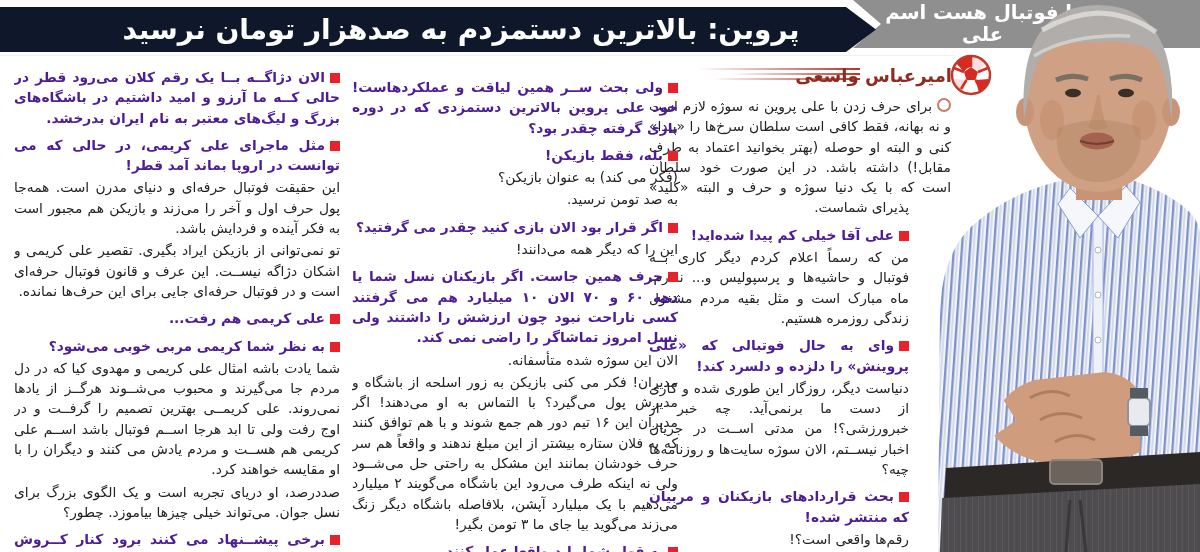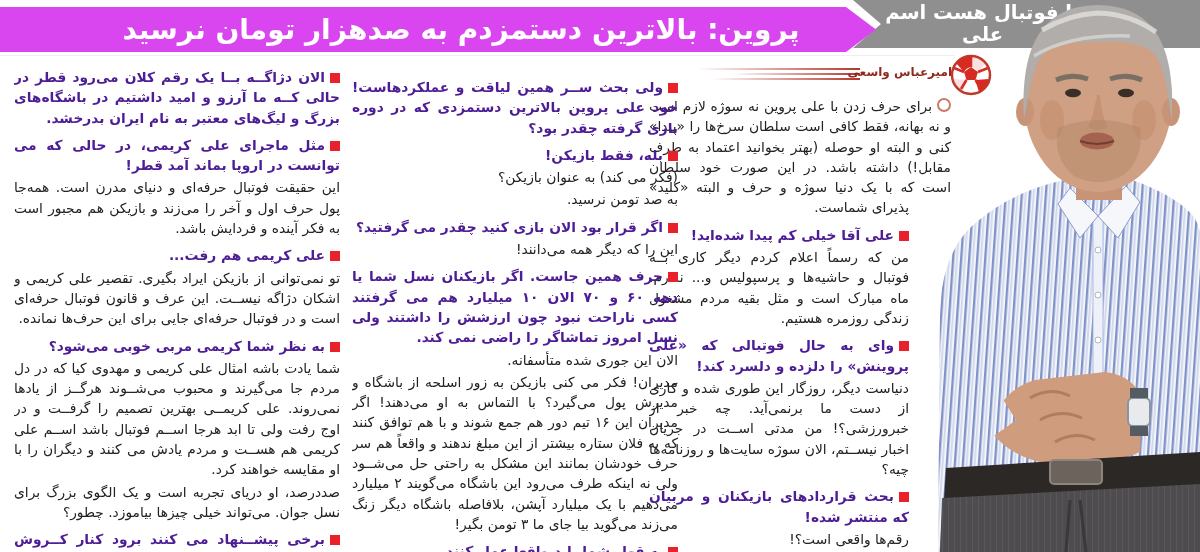--- a/index.html
+++ b/index.html
@@ -10,36 +10,36 @@
   
   .kicker{
     position:absolute;left:853px;top:0;width:347px;height:48px;background:#8f8f8f;z-index:1;
     clip-path:polygon(0 0,100% 0,100% 100%,0 100%,28px 50%);
   }
   .kicker-text{
     position:absolute;left:12px;top:2px;width:235px;text-align:center;
     color:#fff;font-weight:bold;font-size:19.5px;line-height:22px;
   }
   .headline-band{
-    position:absolute;left:0;top:7px;width:876px;height:45px;background:#d946ef;z-index:3;
+    position:absolute;left:0;top:7px;width:876px;height:45px;background:#0f172a;z-index:3;
     clip-path:polygon(0 0,846px 0,100% 50%,846px 100%,0 100%);
   }
   .headline-band h1{
     margin:0;color:#fff;font-size:28px;line-height:45px;font-weight:bold;
     text-align:center;padding-left:46px;white-space:nowrap;
   }
   .header-rule{position:absolute;left:0;top:55px;width:955px;height:1px;background:#efefef;}
   
   .byline{position:absolute;left:688px;top:54px;width:322px;height:42px;z-index:4;}
   .speed{position:absolute;height:2px;background:linear-gradient(to left,#b5352a,rgba(255,255,255,0));}
   .s1{right:150px;top:14px;width:162px;}
   .s2{right:150px;top:19px;width:128px;}
   .s3{right:150px;top:24px;width:148px;}
   .author{
-    position:absolute;right:58px;top:11px;color:#8f2b1f;font-weight:bold;font-size:12px;
+    position:absolute;right:58px;top:11px;color:#8f2b1f;font-weight:bold;font-size:18px;
     white-space:nowrap;
   }
   .ball{position:absolute;right:18px;top:0;width:42px;height:42px;}
   
   .col{
     position:absolute;overflow:hidden;z-index:4;
     font-size:13.8px;line-height:20.3px;color:#222;text-align:justify;
   }
   .col-right{left:649px;top:96px;width:318px;height:452px;}
   .col-mid  {left:352px;top:70px;width:326px;height:488px;}
@@ -177,33 +177,33 @@
 
   <section class="col col-mid">
     <div>
         <p class="item q"><span class="sq"></span>ولی بحث ســر همین لیاقت و عملکردهاست! خود علی پروین بالاترین دستمزدی که در دوره بازی گرفته چقدر بود؟</p>
         <p class="item q"><span class="sq"></span>بله، فقط بازیکن!</p>
         <p class="item a">(فکر می کند) به عنوان بازیکن؟</p>
         <p class="item a">به صد تومن نرسید.</p>
         <p class="item q"><span class="sq"></span>اگر قرار بود الان بازی کنید چقدر می گرفتید؟</p>
         <p class="item a">این را که دیگر همه می‌دانند!</p>
         <p class="item q"><span class="sq"></span>حرف همین جاست. اگر بازیکنان نسل شما یا دهه ۶۰ و ۷۰ الان ۱۰ میلیارد هم می گرفتند کسی ناراحت نبود چون ارزشش را داشتند ولی نسل امروز تماشاگر را راضی نمی کند.</p>
-        <p class="item a">الان این جوری شده متأسفانه.</p>
+        <p class="item a">الان این سوژه شده متأسفانه.</p>
         <p class="item a">مدیران! فکر می کنی بازیکن به زور اسلحه از باشگاه و مدیرش پول می‌گیرد؟ با التماس به او می‌دهند! اگر مدیران این ۱۶ تیم دور هم جمع شوند و با هم توافق کنند که به فلان ستاره بیشتر از این مبلغ ندهند و واقعاً هم سر حرف خودشان بمانند این مشکل به راحتی حل می‌شــود ولی نه اینکه طرف می‌رود این باشگاه می‌گویند ۲ میلیارد می‌دهیم با یک میلیارد آپشن، بلافاصله باشگاه دیگر زنگ می‌زند می‌گوید بیا جای ما ۳ تومن بگیر!</p>
         <p class="item q"><span class="sq"></span>به قول شما باید واقعا عمل کنند.</p>
       </div>
   </section>
 
   <section class="col col-left">
     <div>
         <p class="item q"><span class="sq"></span>الان دژاگــه بــا یک رقم کلان می‌رود قطر در حالی کــه ما آرزو و امید داشتیم در باشگاه‌های بزرگ و لیگ‌های معتبر به نام ایران بدرخشد.</p>
         <p class="item q"><span class="sq"></span>مثل ماجرای علی کریمی، در حالی که می توانست در اروپا بماند آمد قطر!</p>
         <p class="item a">این حقیقت فوتبال حرفه‌ای و دنیای مدرن است. همه‌جا پول حرف اول و آخر را می‌زند و بازیکن هم مجبور است به فکر آینده و فردایش باشد.</p>
+        <p class="item a">تو نمی‌توانی از بازیکن ایراد بگیری. تقصیر علی کریمی و اشکان دژاگه نیســت. این عرف و قانون فوتبال حرفه‌ای است و در فوتبال حرفه‌ای جایی برای این حرف‌ها نمانده.</p>
         <p class="item q"><span class="sq"></span>علی کریمی هم رفت...</p>
-        <p class="item a">تو نمی‌توانی از بازیکن ایراد بگیری. تقصیر علی کریمی و اشکان دژاگه نیســت. این عرف و قانون فوتبال حرفه‌ای است و در فوتبال حرفه‌ای جایی برای این حرف‌ها نمانده.</p>
         <p class="item q"><span class="sq"></span>به نظر شما کریمی مربی خوبی می‌شود؟</p>
         <p class="item a">شما یادت باشه امثال علی کریمی و مهدوی کیا که در دل مردم جا می‌گیرند و محبوب می‌شــوند هرگــز از یادها نمی‌روند. علی کریمــی بهترین تصمیم را گرفــت و در اوج رفت ولی تا ابد هرجا اســم فوتبال باشد اســم علی کریمی هم هســت و مردم یادش می کنند و دیگران را با او مقایسه خواهند کرد.</p>
         <p class="item a">صددرصد، او دریای تجربه است و یک الگوی بزرگ برای نسل جوان. می‌تواند خیلی چیزها بیاموزد. چطور؟</p>
         <p class="item q"><span class="sq"></span>برخی پیشــنهاد می کنند برود کنار کــروش روی نیمکت تیم ملی.</p>
       </div>
   </section>
 
 </div>
 
 </body></html>

